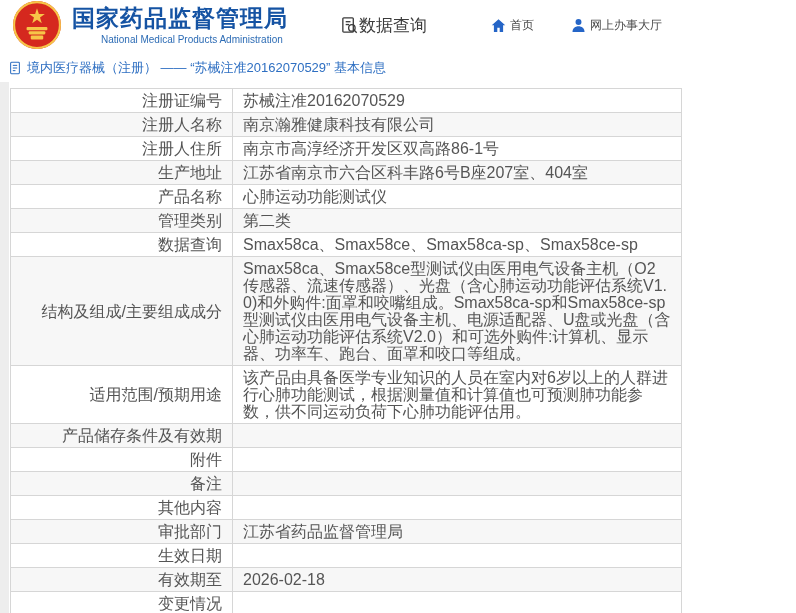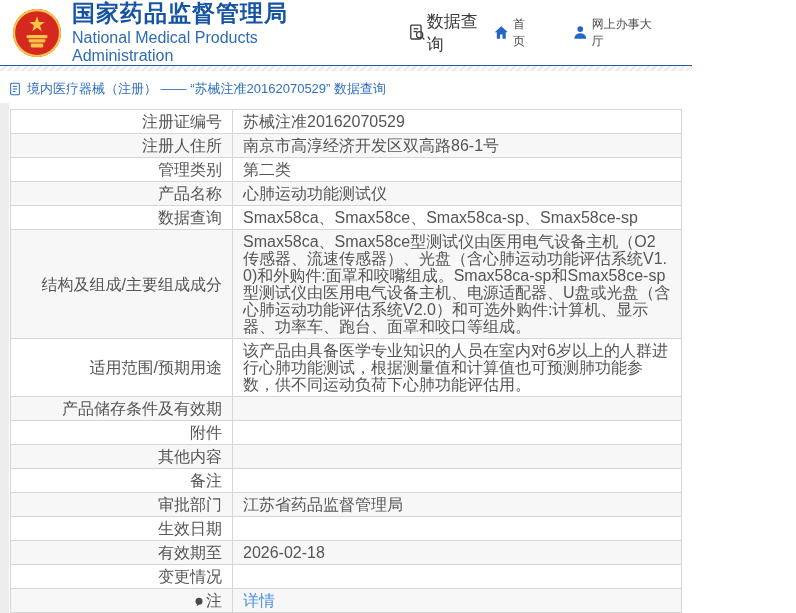--- a/index.html
+++ b/index.html
@@ -5,21 +5,21 @@
   * { margin:0; padding:0; box-sizing:border-box; }
   html,body { background:#ffffff; }
   body { font-family:"Liberation Sans","DejaVu Sans",sans-serif; }
   .page { width:692px; height:613px; background:#fff; overflow:hidden; display:flex; flex-direction:column; }
 
   
   .header { height:72px; background:#fff; display:flex; align-items:center; padding:0 0 0 12px; }
   .brand { display:flex; align-items:center; cursor:pointer; }
   .emblem { width:50px; height:50px; margin-right:10px; flex:0 0 auto; }
   .brand-text .cn { font-size:23px; font-weight:bold; color:#1553a3; letter-spacing:1px; line-height:26px; }
-  .brand-text .en { font-size:16px; color:#2d6cb5; margin-top:3px; }
+  .brand-text .en { font-size:10px; color:#2d6cb5; margin-top:3px;margin-left:29px; }
   .data-query { display:flex; align-items:center; margin-left:52px; font-size:17px; color:#3b3b3b; cursor:pointer; }
   .data-query svg { width:19px; height:19px; }
   .header-nav { margin-left:auto; display:flex; gap:36px; margin-right:30px; }
   .nav-item { display:flex; flex-direction:row; align-items:center; gap:3px; cursor:pointer; }
   .nav-item svg { width:17px; height:17px; }
   .nav-item .nav-label { font-size:12px; color:#4a4a4a; }
 
   .blue-line { height:2px; background:#1f5ca9; }
   .striped-band { height:13px; background:repeating-linear-gradient(135deg,#f7f7f7 0px,#f7f7f7 3px,#ebebeb 3px,#ebebeb 5px); }
 
@@ -92,51 +92,59 @@
   <div class="blue-line"></div>
   <div class="striped-band"></div>
 
   <div class="breadcrumb">
     <svg viewBox="0 0 16 16" fill="none" stroke="#2e6fc2" stroke-width="1.2">
       <rect x="3" y="1.5" width="10" height="13" rx="1"></rect>
       <line x1="5.5" y1="5" x2="10.5" y2="5"></line>
       <line x1="5.5" y1="8" x2="10.5" y2="8"></line>
       <line x1="5.5" y1="11" x2="8.5" y2="11"></line>
     </svg>
-    <span class="crumb-text">境内医疗器械（注册） ——  “苏械注准20162070529” 数据查询</span>
+    <span class="crumb-text">境内医疗器械（注册） ——  “苏械注准20162070529” 基本信息</span>
   </div>
 
   <div class="table-section">
     <div class="left-gutter"></div>
     <table class="detail">
       <tbody>
 
           <tr>
             <td class="label-cell"><span>注册证编号</span></td>
             <td class="value-cell"><span class="value">苏械注准20162070529</span></td>
           </tr>
 
+          <tr>
+            <td class="label-cell"><span>注册人名称</span></td>
+            <td class="value-cell"><span class="value">南京瀚雅健康科技有限公司</span></td>
+          </tr>
 
           <tr>
             <td class="label-cell"><span>注册人住所</span></td>
             <td class="value-cell"><span class="value">南京市高淳经济开发区双高路86-1号</span></td>
           </tr>
 
+          <tr>
+            <td class="label-cell"><span>生产地址</span></td>
+            <td class="value-cell"><span class="value">江苏省南京市六合区科丰路6号B座207室、404室</span></td>
+          </tr>
+
+          <tr>
+            <td class="label-cell"><span>产品名称</span></td>
+            <td class="value-cell"><span class="value">心肺运动功能测试仪</span></td>
+          </tr>
 
           <tr>
             <td class="label-cell"><span>管理类别</span></td>
             <td class="value-cell"><span class="value">第二类</span></td>
           </tr>
 
           <tr>
-            <td class="label-cell"><span>产品名称</span></td>
-            <td class="value-cell"><span class="value">心肺运动功能测试仪</span></td>
-          </tr>
-
-          <tr>
             <td class="label-cell"><span>数据查询</span></td>
             <td class="value-cell"><span class="value">Smax58ca、Smax58ce、Smax58ca-sp、Smax58ce-sp</span></td>
           </tr>
 
           <tr>
             <td class="label-cell"><span>结构及组成/主要组成成分</span></td>
             <td class="value-cell"><span class="value">Smax58ca、Smax58ce型测试仪由医用电气设备主机（O2传感器、流速传感器）、光盘（含心肺运动功能评估系统V1.0)和外购件:面罩和咬嘴组成。Smax58ca-sp和Smax58ce-sp型测试仪由医用电气设备主机、电源适配器、U盘或光盘（含心肺运动功能评估系统V2.0）和可选外购件:计算机、显示器、功率车、跑台、面罩和咬口等组成。</span></td>
           </tr>
 
           <tr>
@@ -148,26 +156,26 @@
             <td class="label-cell"><span>产品储存条件及有效期</span></td>
             <td class="value-cell"><span class="value"></span></td>
           </tr>
 
           <tr>
             <td class="label-cell"><span>附件</span></td>
             <td class="value-cell"><span class="value"></span></td>
           </tr>
 
           <tr>
+            <td class="label-cell"><span>备注</span></td>
+            <td class="value-cell"><span class="value"></span></td>
+          </tr>
+
+          <tr>
             <td class="label-cell"><span>其他内容</span></td>
-            <td class="value-cell"><span class="value"></span></td>
-          </tr>
-
-          <tr>
-            <td class="label-cell"><span>备注</span></td>
             <td class="value-cell"><span class="value"></span></td>
           </tr>
 
           <tr>
             <td class="label-cell"><span>审批部门</span></td>
             <td class="value-cell"><span class="value">江苏省药品监督管理局</span></td>
           </tr>
 
 
           <tr>

